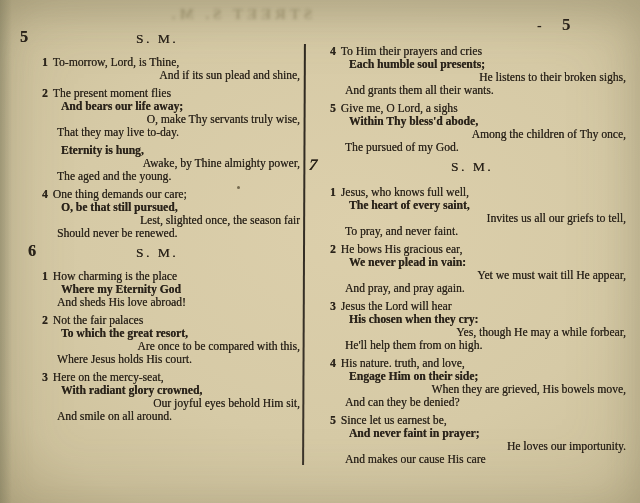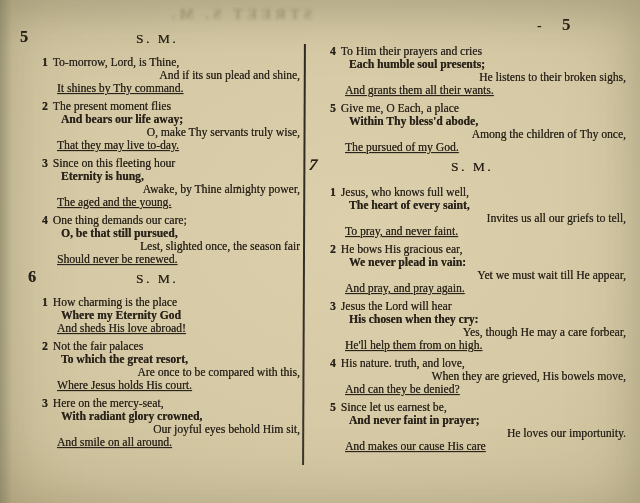--- a/index.html
+++ b/index.html
@@ -58,48 +58,46 @@
   .h6{margin-top:6px;}
   .h6 .hymn-num{left:14px;}
   .h7{margin-top:6px;margin-bottom:8px;}
   .h7 .hymn-num{left:-9px;font-style:italic;transform:skewX(-6deg);}
 
   .verse{margin:0 0 5px 28px;}
   .col.right .verse{margin-left:12px;}
   .col.right .verse.first{margin-top:8px;}
   .vline.l1{margin-left:19px;font-weight:bold;}
   .vline.l2{margin-left:5px;text-align:right;}
-  .vline.l3{margin-left:15px;text-decoration:underline;}
+  .vline.l3{margin-left:15px;}
   .vnum{font-weight:bold;margin-right:5px;}
 </style>
 </head>
 <body>
 
 <div class="page">
   <div class="binding-edge"></div>
   <div class="bleedthrough">STREET S. M.</div>
   <div class="dash-mark">-</div>
   <div class="page-number">5</div>
   <div class="column-divider"></div>
   <div class="speck"></div>
   <div class="col left" id="col-left">
       <div class="hymn-head h5"><span class="hymn-num">5</span><span class="meter">S. M.</span></div>
       <div class="verse">
         <div class="vline l0"><span class="vnum">1</span><span class="vtext">To-morrow, Lord, is Thine,</span></div>
         <div class="vline l2">And if its sun plead and shine,</div>
-        <div class="vline l3">It shines by Thy command.</div>
       </div>
       <div class="verse">
         <div class="vline l0"><span class="vnum">2</span><span class="vtext">The present moment flies</span></div>
         <div class="vline l1">And bears our life away;</div>
         <div class="vline l2">O, make Thy servants truly wise,</div>
         <div class="vline l3">That they may live to-day.</div>
       </div>
       <div class="verse">
-        <div class="vline l0"><span class="vnum">3</span><span class="vtext">Since on this fleeting hour</span></div>
         <div class="vline l1">Eternity is hung,</div>
         <div class="vline l2">Awake, by Thine almighty power,</div>
         <div class="vline l3">The aged and the young.</div>
       </div>
       <div class="verse">
         <div class="vline l0"><span class="vnum">4</span><span class="vtext">One thing demands our care;</span></div>
         <div class="vline l1">O, be that still pursued,</div>
         <div class="vline l2">Lest, slighted once, the season fair</div>
         <div class="vline l3">Should never be renewed.</div>
       </div>
@@ -123,46 +121,47 @@
       </div>
     </div>
   <div class="col right" id="col-right">
       <div class="verse first">
         <div class="vline l0"><span class="vnum">4</span><span class="vtext">To Him their prayers and cries</span></div>
         <div class="vline l1">Each humble soul presents;</div>
         <div class="vline l2">He listens to their broken sighs,</div>
         <div class="vline l3">And grants them all their wants.</div>
       </div>
       <div class="verse">
-        <div class="vline l0"><span class="vnum">5</span><span class="vtext">Give me, O Each, a place</span></div>
+        <div class="vline l0"><span class="vnum">5</span><span class="vtext">Give me, O Lord, a sighs</span></div>
         <div class="vline l1">Within Thy bless'd abode,</div>
         <div class="vline l2">Among the children of Thy once,</div>
         <div class="vline l3">The pursued of my God.</div>
       </div>
       <div class="hymn-head h7"><span class="hymn-num">7</span><span class="meter">S. M.</span></div>
       <div class="verse">
         <div class="vline l0"><span class="vnum">1</span><span class="vtext">Jesus, who knows full well,</span></div>
         <div class="vline l1">The heart of every saint,</div>
         <div class="vline l2">Invites us all our griefs to tell,</div>
         <div class="vline l3">To pray, and never faint.</div>
       </div>
       <div class="verse">
         <div class="vline l0"><span class="vnum">2</span><span class="vtext">He bows His gracious ear,</span></div>
         <div class="vline l1">We never plead in vain:</div>
         <div class="vline l2">Yet we must wait till He appear,</div>
         <div class="vline l3">And pray, and pray again.</div>
       </div>
       <div class="verse">
         <div class="vline l0"><span class="vnum">3</span><span class="vtext">Jesus the Lord will hear</span></div>
         <div class="vline l1">His chosen when they cry:</div>
-        <div class="vline l2">Yes, though He may a care forbear,</div>
+        <div class="vline l2">Yes, though He may a while forbear,</div>
         <div class="vline l3">He'll help them from on high.</div>
       </div>
       <div class="verse">
         <div class="vline l0"><span class="vnum">4</span><span class="vtext">His nature. truth, and love,</span></div>
+        <div class="vline l1">Engage Him on their side;</div>
         <div class="vline l2">When they are grieved, His bowels move,</div>
         <div class="vline l3">And can they be denied?</div>
       </div>
       <div class="verse">
         <div class="vline l0"><span class="vnum">5</span><span class="vtext">Since let us earnest be,</span></div>
         <div class="vline l1">And never faint in prayer;</div>
         <div class="vline l2">He loves our importunity.</div>
         <div class="vline l3">And makes our cause His care</div>
       </div>
     </div>

